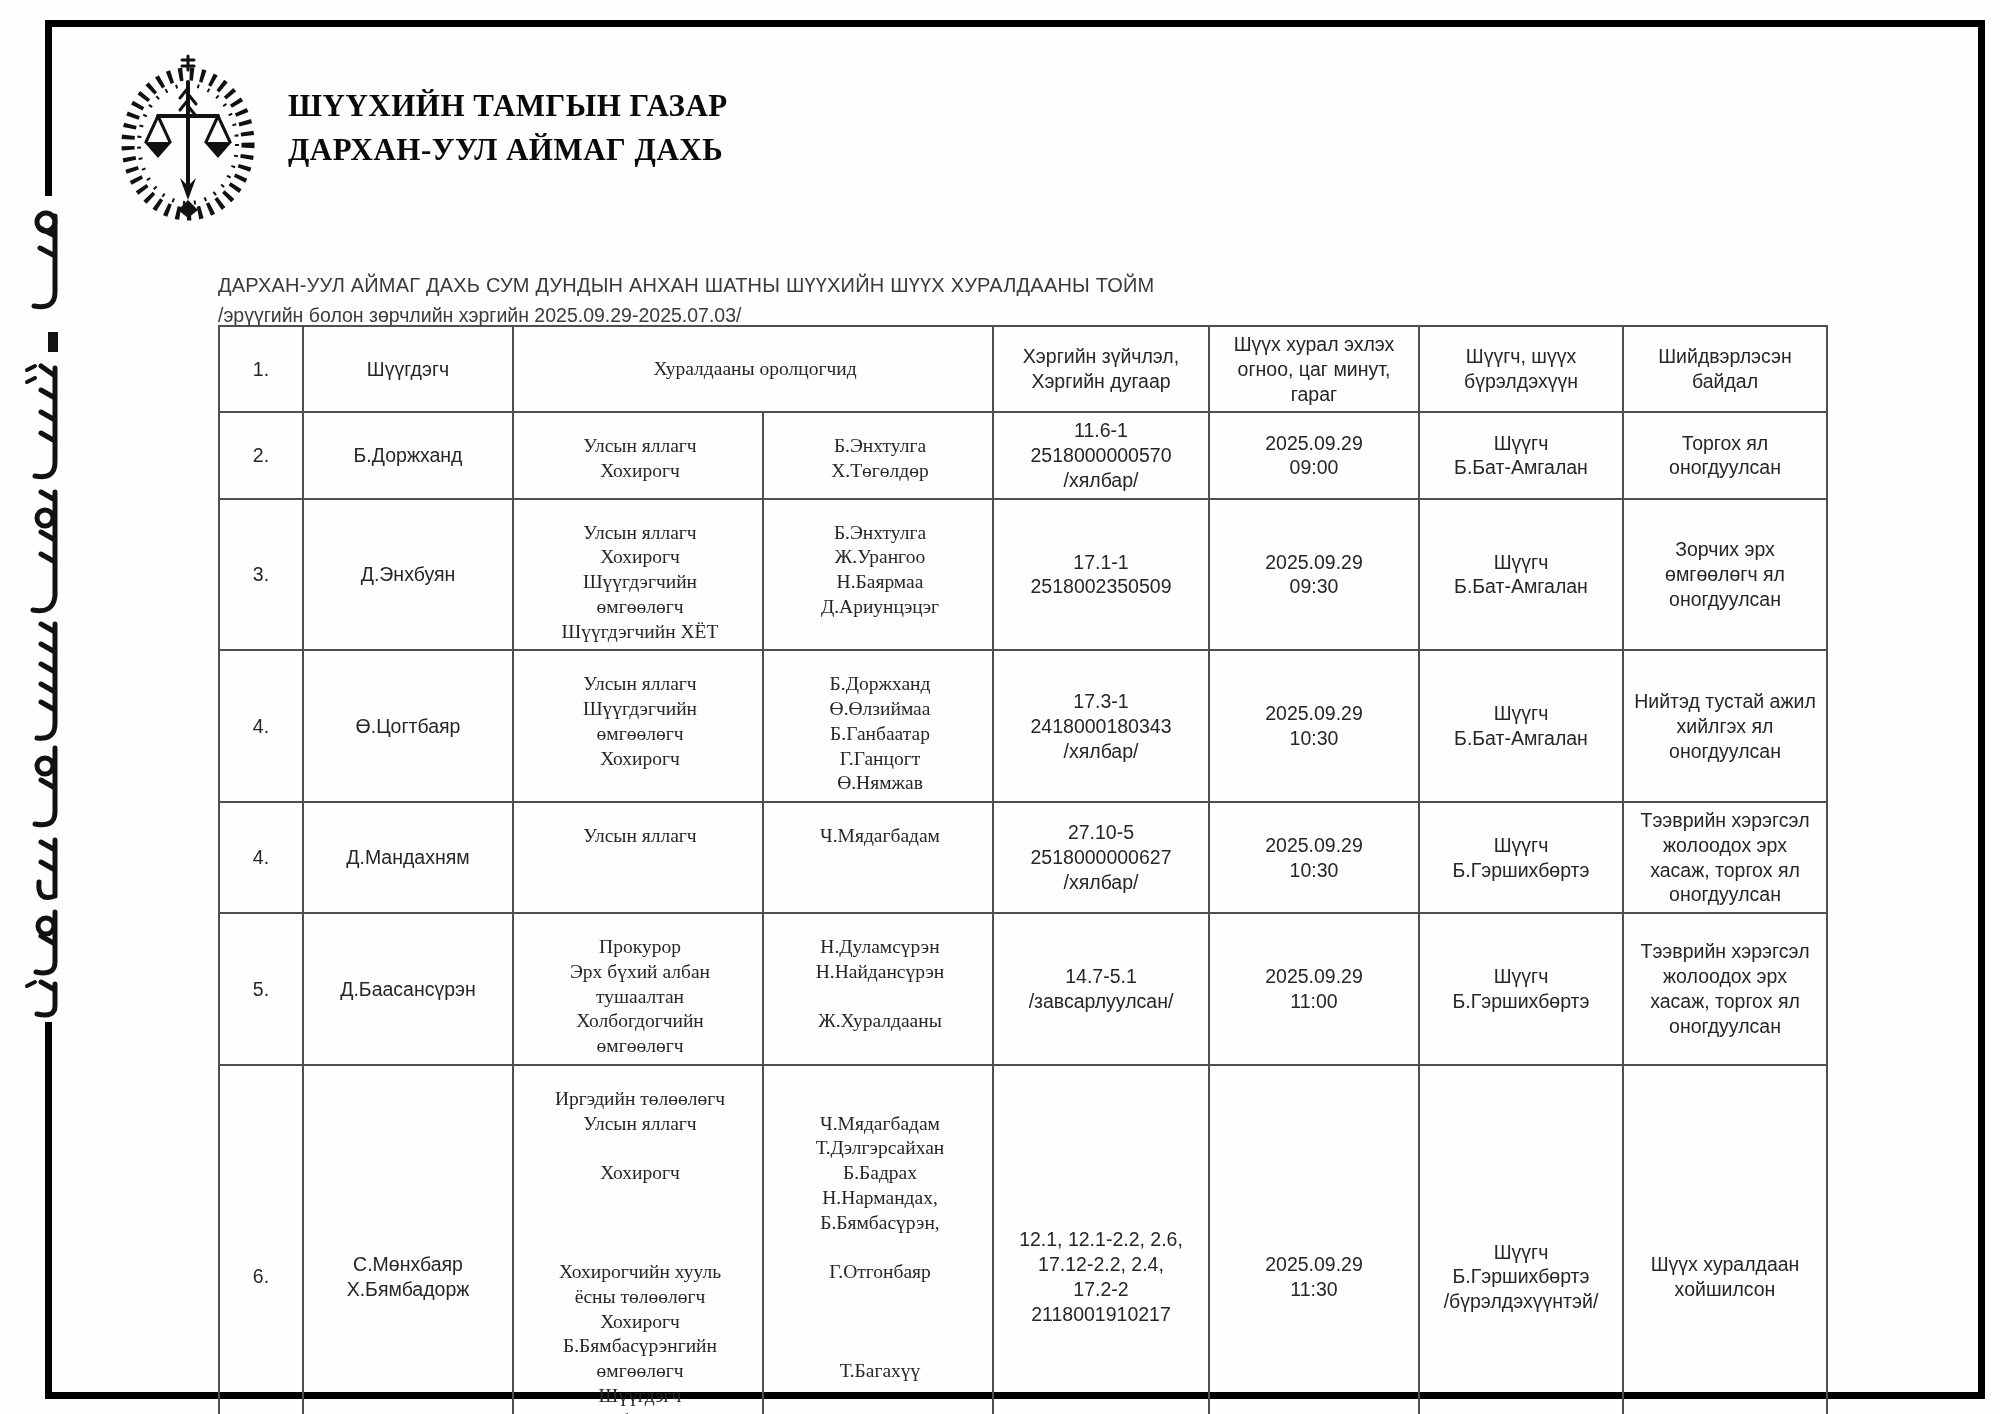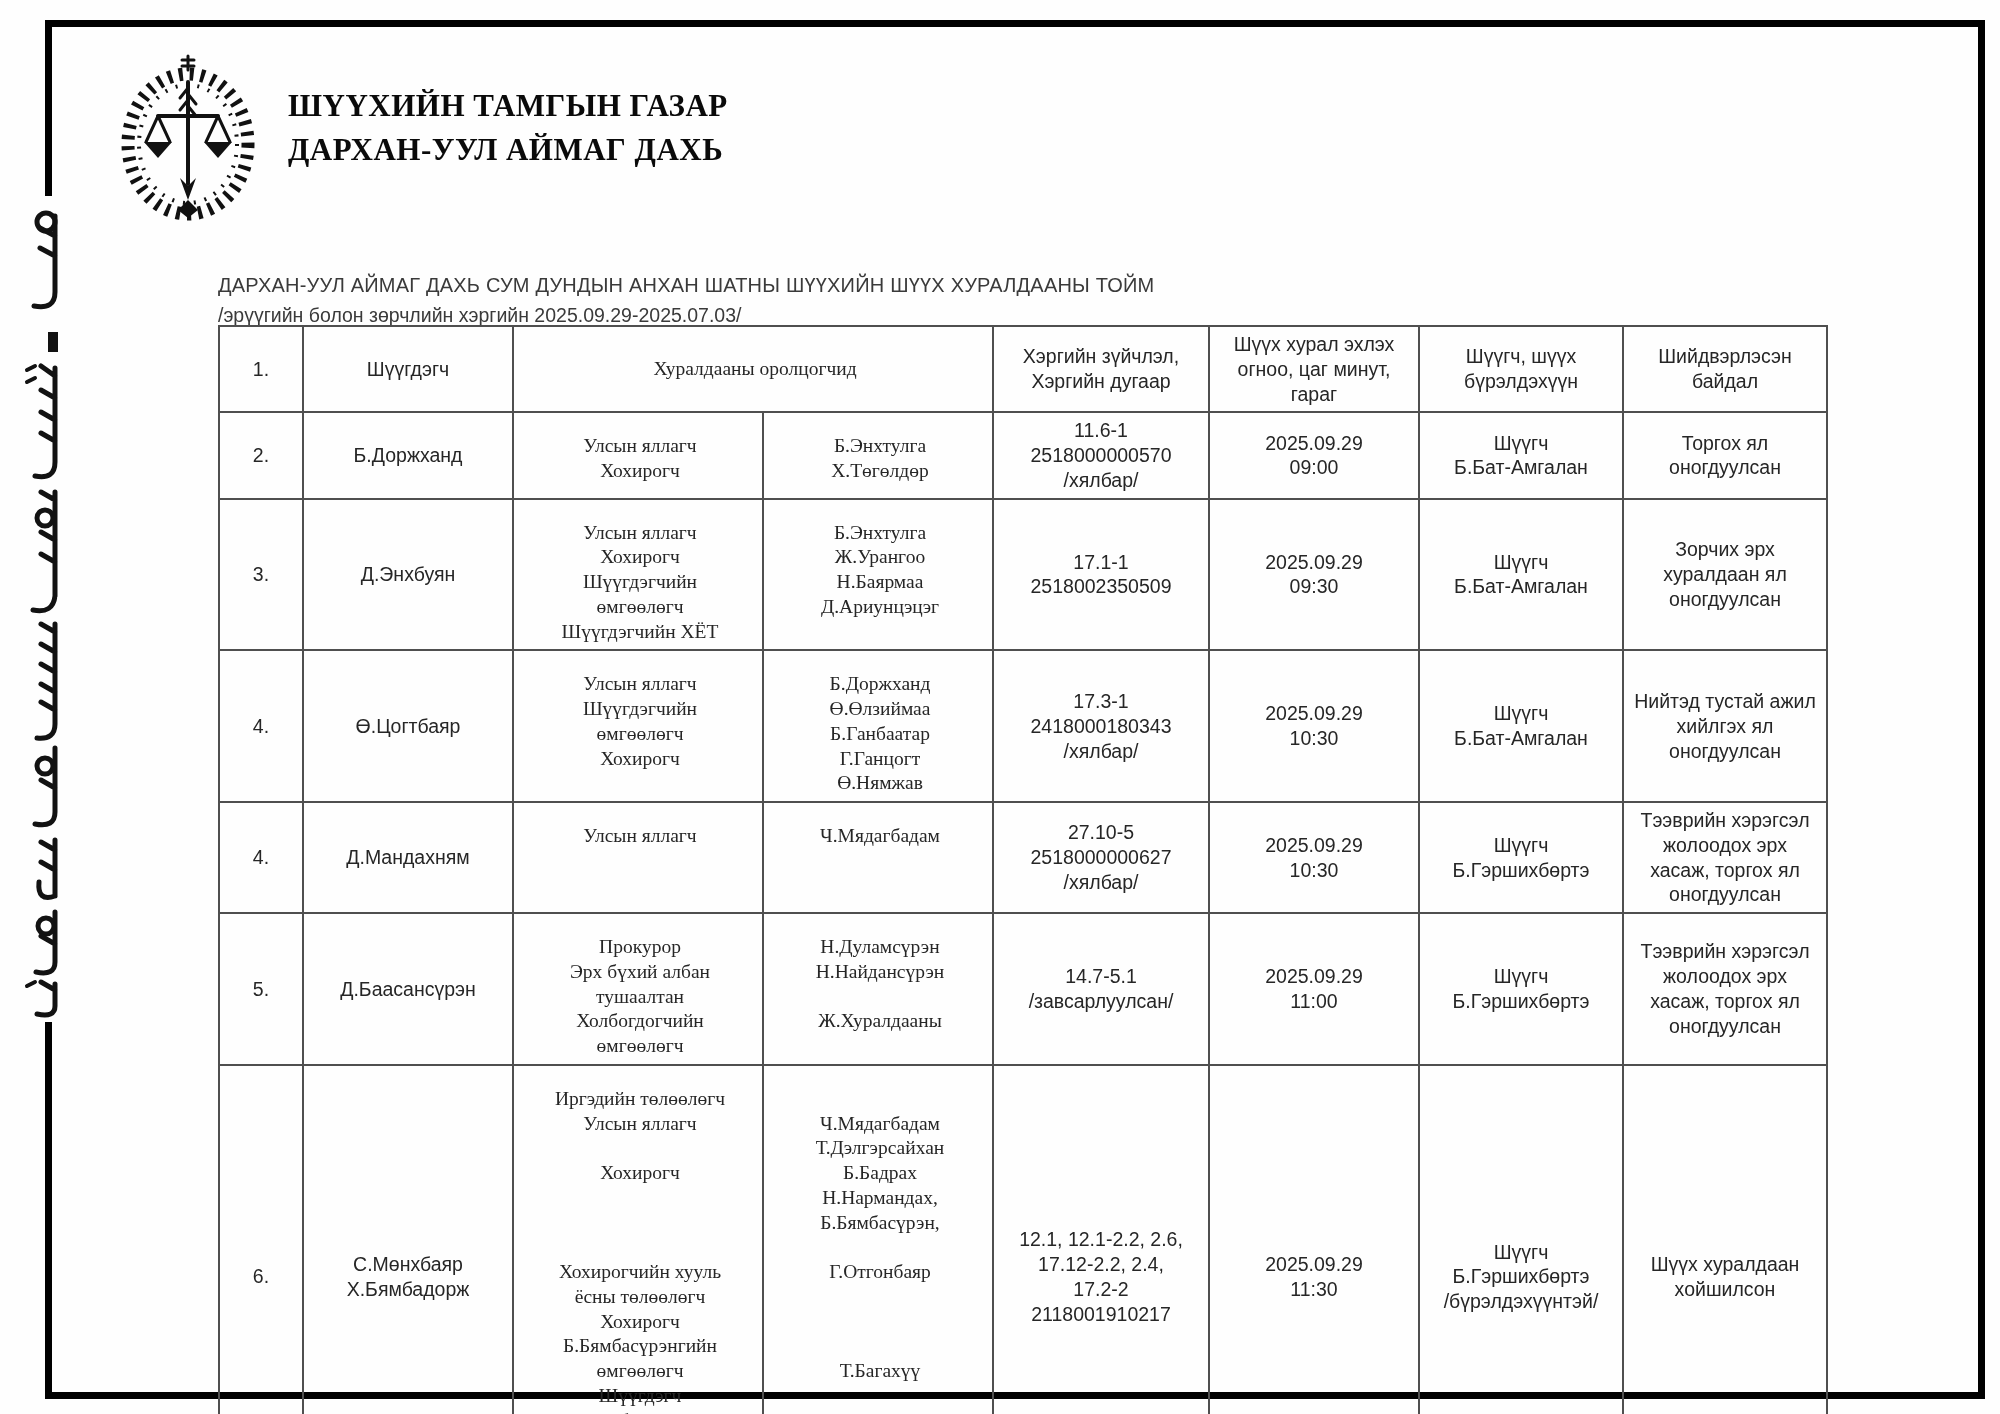--- a/index.html
+++ b/index.html
@@ -189,21 +189,21 @@
 Ж.Урангоо
 Н.Баярмаа
 Д.Ариунцэцэг</td>
           <td class="pre">17.1-1
 2518002350509</td>
           <td class="pre">2025.09.29
 09:30</td>
           <td class="pre">Шүүгч
 Б.Бат-Амгалан</td>
           <td class="pre">Зорчих эрх
-хуралдаан ял
+өмгөөлөгч ял
 оногдуулсан</td>
         </tr>
 
         <tr class="r2">
           <td class="pre">4.</td>
           <td class="pre">Ө.Цогтбаяр</td>
           <td class="pre top left">Улсын яллагч
 Шүүгдэгчийн
 өмгөөлөгч
 Хохирогч</td>

